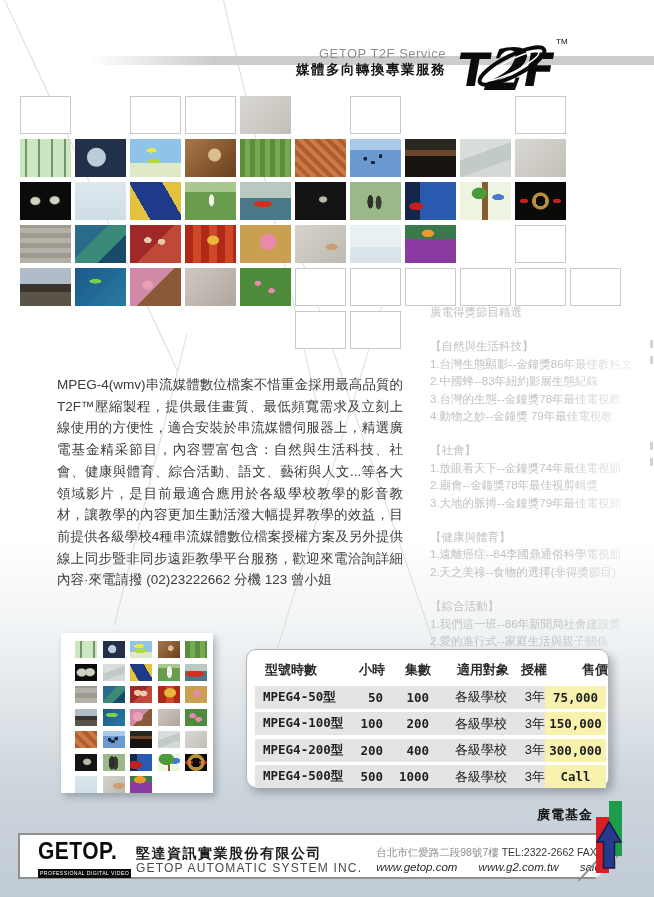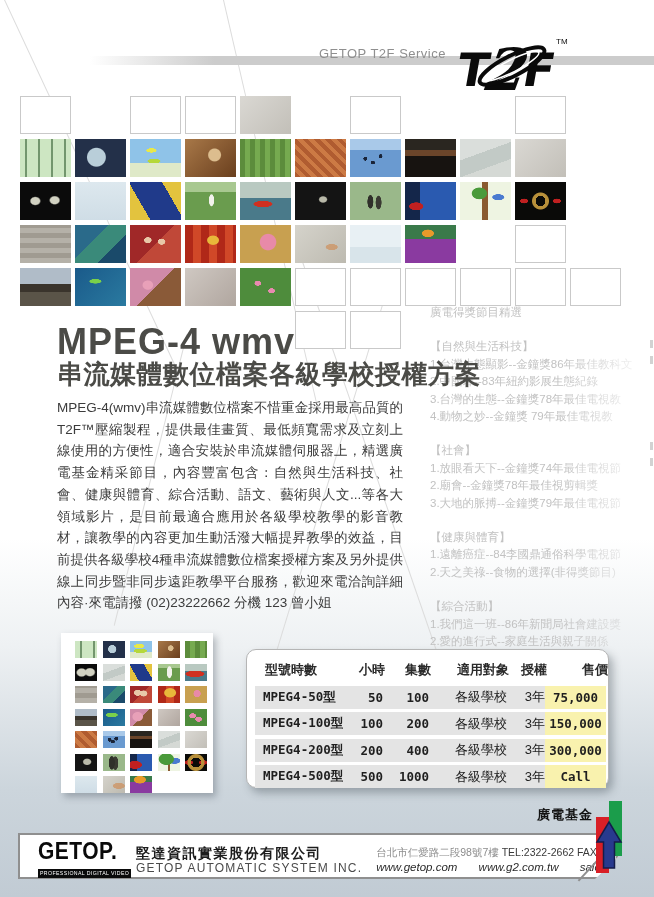--- a/index.html
+++ b/index.html
@@ -56,21 +56,21 @@
   .ph-cartoon-purple{background:radial-gradient(8px 5px at 45% 22%,#e89a2a 70%,rgba(0,0,0,0) 80%),linear-gradient(180deg,#3a7a4a 0 38%,#8a3aa0 38% 100%);}
   .ph-temple{background:linear-gradient(180deg,#b0bcc8 0 42%,#3a342c 42% 62%,#5a5448 62% 100%);}
   .ph-coral-text{background:radial-gradient(8px 3px at 40% 35%,#7ad04a 70%,rgba(0,0,0,0) 80%),linear-gradient(135deg,#1a5a8a,#2a7aa0);}
   .ph-puppets{background:radial-gradient(8px 7px at 35% 45%,#e8a0b8 60%,rgba(0,0,0,0) 72%),linear-gradient(135deg,#d08aa8 0 50%,#8a5a38 50% 100%);}
   .ph-faded-dark{background:linear-gradient(135deg,#cfc8c2,#b0a69f);}
   .ph-lotus-pond{background:radial-gradient(4px 3px at 35% 40%,#e88ab0 80%,rgba(0,0,0,0) 88%),radial-gradient(4px 3px at 62% 60%,#e88ab0 80%,rgba(0,0,0,0) 88%),#4e8c3c;}
   
   .title{position:absolute;left:57px;top:324px;z-index:3;color:#4b4b47;}
   .title .t1{font-size:36px;font-weight:bold;letter-spacing:1px;line-height:36px;}
   .title .t2{font-size:26px;font-weight:bold;letter-spacing:.5px;line-height:28px;margin-top:0px;}
-  .body-text{position:absolute;left:57px;top:397px;width:346px;z-index:3;
+  .body-text{position:absolute;left:57px;top:374px;width:346px;z-index:3;
     font-size:13.5px;line-height:21.7px;color:#3c3c3c;text-align:justify;}
   
   .awards{position:absolute;left:430px;top:304px;width:232px;z-index:1;
     font-size:11.5px;line-height:17.4px;color:#c2c2c2;}
   .aw-sec{margin-top:17px;}
   .aw-item{white-space:nowrap;overflow:hidden;
     -webkit-mask-image:linear-gradient(90deg,#000 55%,rgba(0,0,0,0) 97%);
     mask-image:linear-gradient(90deg,#000 55%,rgba(0,0,0,0) 97%);}
   
   .panel{position:absolute;left:246px;top:649px;width:363px;height:139px;z-index:3;
@@ -113,20 +113,21 @@
 
   <div class="dline" style="left:88px;top:-30px;height:420px;transform:rotate(-25deg);"></div>
   <div class="dline" style="left:268px;top:-20px;height:430px;transform:rotate(-13deg);"></div>
   <div class="dline" style="left:330px;top:290px;height:370px;transform:rotate(17deg);"></div>
   <div class="dline" style="left:372px;top:250px;height:430px;transform:rotate(-19deg);"></div>
   <div class="dline" style="left:150px;top:330px;height:300px;transform:rotate(14deg);"></div>
 
   <div class="hbar"></div>
   <div class="svc">
     <div class="l1">GETOP T2F Service</div>
+    <div class="l2">媒體多向轉換專業服務</div>
   </div>
   <div class="t2f">
     <svg width="118" height="66" viewBox="0 0 118 66">
       <g transform="skewX(-10)">
         <text x="12" y="52" font-family="DejaVu Sans, sans-serif" font-size="46" font-weight="bold" fill="#0a0a0a">T</text>
         <text x="42" y="56" font-family="DejaVu Serif, serif" font-size="58" font-weight="bold" font-style="italic" fill="#0a0a0a">2</text>
         <text x="78" y="52" font-family="DejaVu Sans, sans-serif" font-size="46" font-weight="bold" fill="#0a0a0a">F</text>
       </g>
       <ellipse cx="60" cy="32" rx="36" ry="10" fill="none" stroke="#0a0a0a" stroke-width="4" transform="rotate(-27 60 32)"></ellipse>
       <ellipse cx="60" cy="32" rx="30" ry="6" fill="none" stroke="#ffffff" stroke-width="1.5" transform="rotate(-27 60 32)"></ellipse>
@@ -196,24 +197,20 @@
       <div class="cell none"></div>
       <div class="cell none"></div>
       <div class="cell box"></div>
       <div class="cell box"></div>
       <div class="cell none"></div>
       <div class="cell none"></div>
       <div class="cell none"></div>
       <div class="cell none"></div>
     </div>
 
-  <div class="title">
-    <div class="t1">MPEG-4 wmv</div>
-    <div class="t2">串流媒體數位檔案各級學校授權方案</div>
-  </div>
 
   <div class="body-text">MPEG-4(wmv)串流媒體數位檔案不惜重金採用最高品質的T2F™壓縮製程，提供最佳畫質、最低頻寬需求及立刻上線使用的方便性，適合安裝於串流媒體伺服器上，精選廣電基金精采節目，內容豐富包含：自然與生活科技、社會、健康與體育、綜合活動、語文、藝術與人文...等各大領域影片，是目前最適合應用於各級學校教學的影音教材，讓教學的內容更加生動活潑大幅提昇教學的效益，目前提供各級學校4種串流媒體數位檔案授權方案及另外提供線上同步暨非同步遠距教學平台服務，歡迎來電洽詢詳細內容·來電請撥 (02)23222662 分機 123 曾小姐</div>
 
   <div class="awards">
     <div>廣電得獎節目精選</div>
     <div>
         <div class="aw-sec">
           <div>【自然與生活科技】</div>
           <div class="aw-item">1.台灣生態顯影--金鐘獎86年最佳教科文</div>
           <div class="aw-item">2.中國蜂--83年紐約影展生態紀錄</div>

